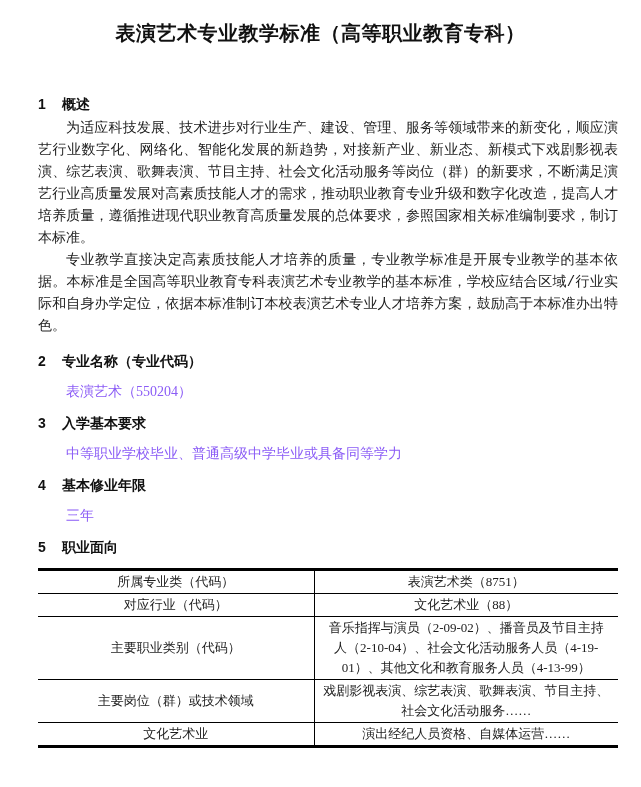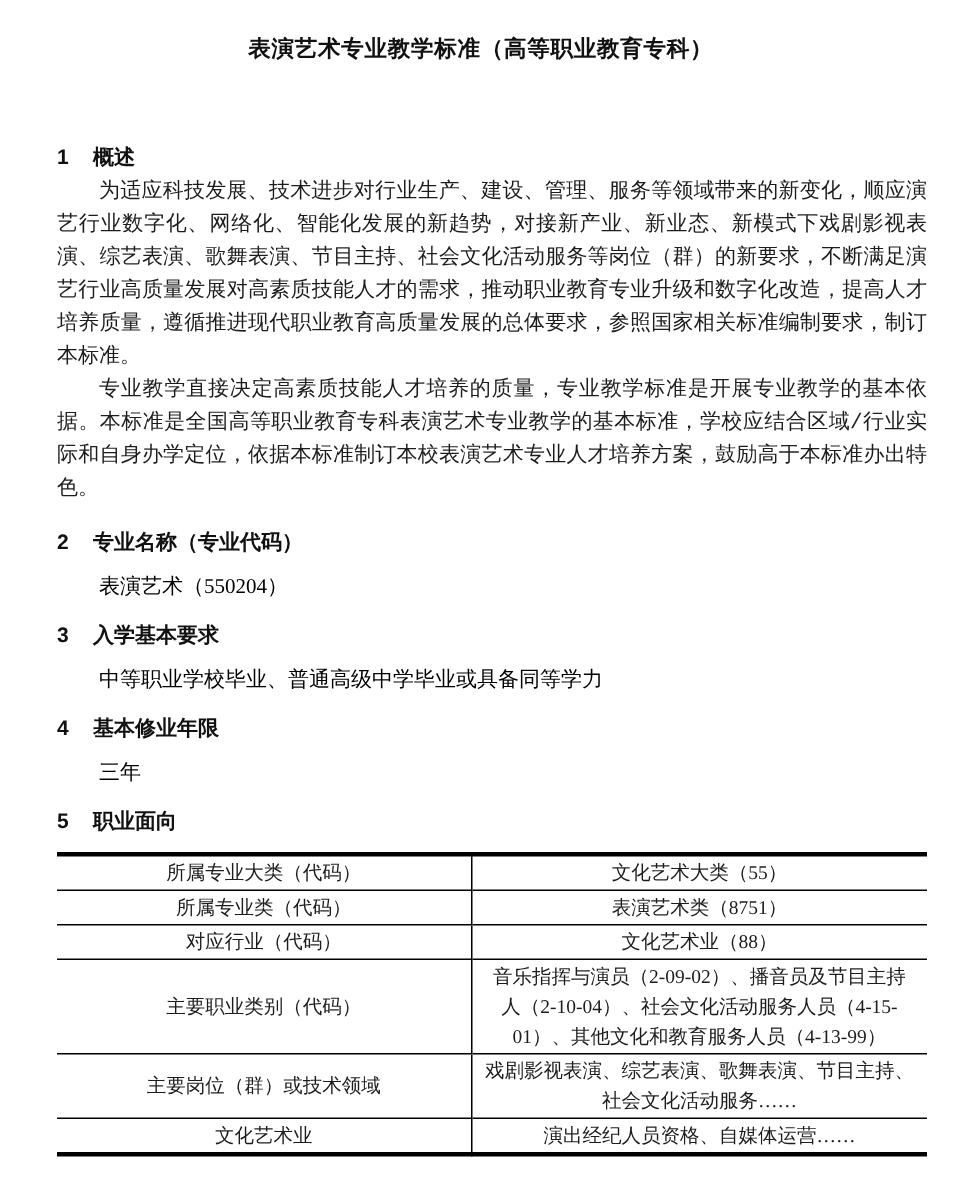--- a/index.html
+++ b/index.html
@@ -15,21 +15,21 @@
     color: #1c1c1c;
     font-family: "Liberation Serif", "DejaVu Serif", serif;
     overflow: hidden;
     box-sizing: border-box;
   }
   .doc-title {
     padding-top: 21px;
     text-align: center;
     font-family: "Liberation Sans", "DejaVu Sans", sans-serif;
     font-weight: bold;
-    font-size: 15px;
+    font-size: 20px;
     line-height: 24px;
     letter-spacing: 0.5px;
     color: #111;
   }
   .content {
     padding: 0 23px 0 38px;
   }
   .sec-heading {
     margin-top: 15px;
     font-family: "Liberation Sans", "DejaVu Sans", sans-serif;
@@ -60,21 +60,21 @@
     line-height: 22px;
     text-align: justify;
     text-indent: 28px;
     color: #1c1c1c;
   }
   .sec-content {
     margin-top: 12px;
     padding-left: 28px;
     font-size: 14px;
     line-height: 20px;
-    color: #000000;
+    color: #8b5cf6;
   }
   table.career {
     margin-top: 12px;
     width: 580px;
     border-collapse: collapse;
     border-top: 3px solid #000;
     border-bottom: 3px solid #000;
     font-size: 13px;
     color: #1c1c1c;
   }
@@ -141,35 +141,31 @@
     </div>
 
     <div>
       <div class="sec-heading tight">
         <span class="sec-num">5</span>
         <span>职业面向</span>
       </div>
 
       <table class="career">
         <tbody>
-            <tr>
-          <td class="col-label">所属专业大类（代码）</td>
-          <td class="col-value">文化艺术大类（55）</td>
-        </tr>
         <tr>
           <td class="col-label">所属专业类（代码）</td>
           <td class="col-value">表演艺术类（8751）</td>
         </tr>
         <tr>
           <td class="col-label">对应行业（代码）</td>
           <td class="col-value">文化艺术业（88）</td>
         </tr>
         <tr>
           <td class="col-label">主要职业类别（代码）</td>
-          <td class="col-value">音乐指挥与演员（2-09-02）、播音员及节目主持人（2-10-04）、社会文化活动服务人员（4-15-01）、其他文化和教育服务人员（4-13-99）</td>
+          <td class="col-value">音乐指挥与演员（2-09-02）、播音员及节目主持人（2-10-04）、社会文化活动服务人员（4-19-01）、其他文化和教育服务人员（4-13-99）</td>
         </tr>
         <tr>
           <td class="col-label">主要岗位（群）或技术领域</td>
           <td class="col-value">戏剧影视表演、综艺表演、歌舞表演、节目主持、社会文化活动服务……</td>
         </tr>
         <tr>
           <td class="col-label">文化艺术业</td>
           <td class="col-value">演出经纪人员资格、自媒体运营……</td>
         </tr>
       </tbody>

